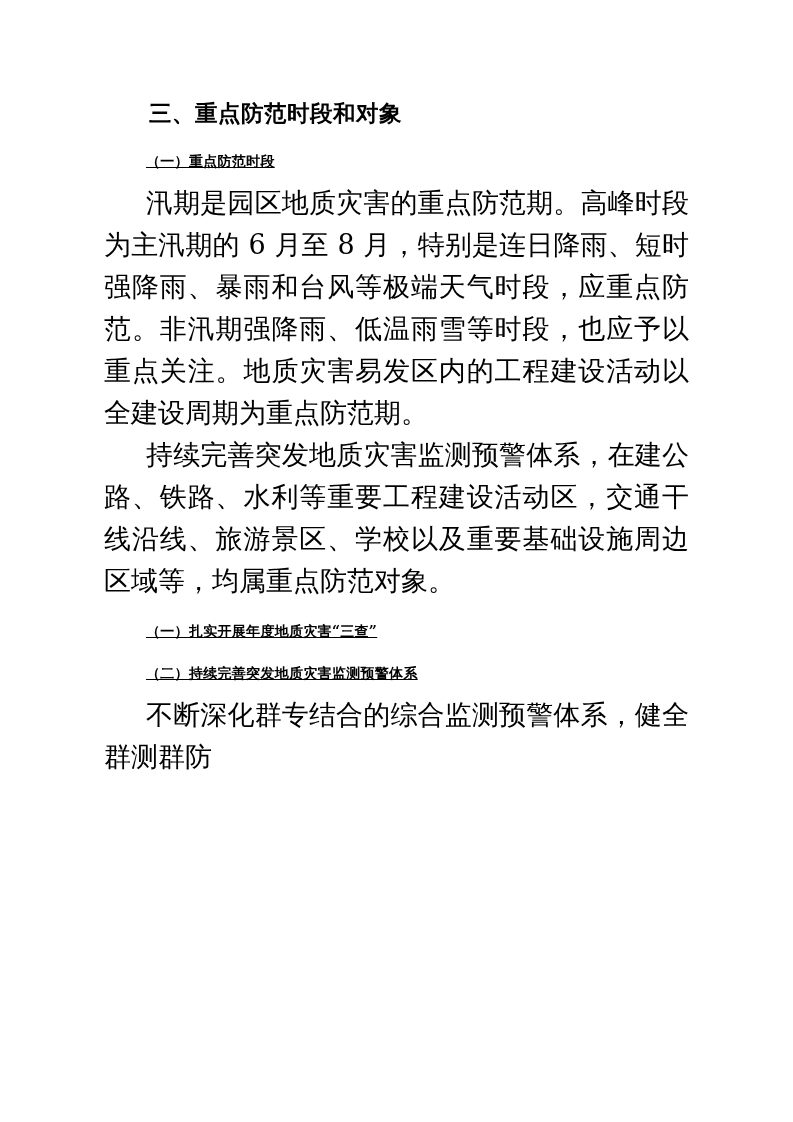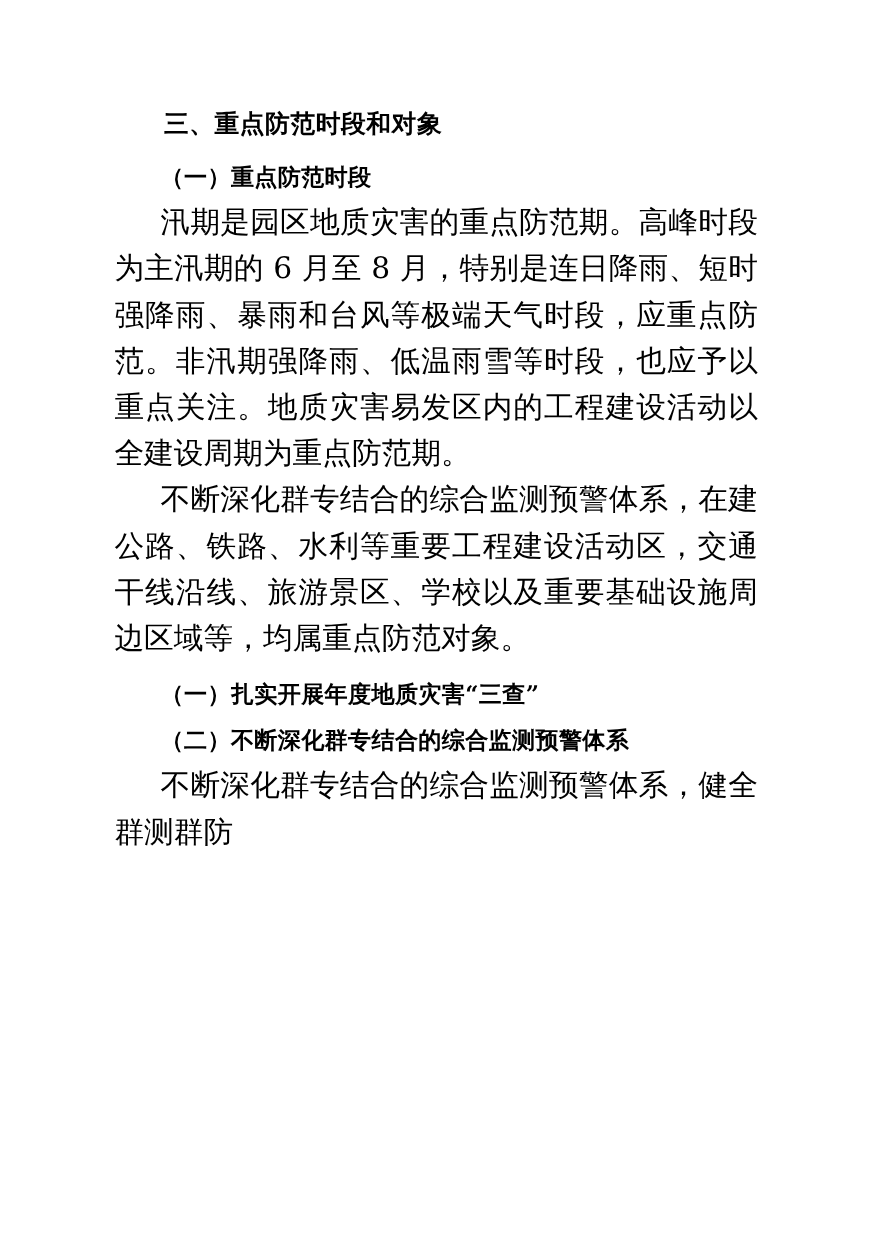--- a/index.html
+++ b/index.html
@@ -29,26 +29,27 @@
     font-weight: bold;
     font-size: 22.5px;
     line-height: 42px;
     letter-spacing: 0.5px;
     text-indent: 45px;
     margin: 0 0 4px 0;
     white-space: nowrap;
   }
   .h3 {
     font-weight: bold;
-    font-size: 21px;
+    font-size: 14px;
     line-height: 42px;
     letter-spacing: 0.3px;
     text-indent: 42px;
     margin: 0;
     white-space: nowrap;
+    text-decoration: underline;
   }
   .para {
     font-size: 27px;
     line-height: 42px;
     text-align: justify;
     text-align-last: left;
     text-indent: 42px;
     margin: 0;
     letter-spacing: 0px;
     word-break: break-all;
@@ -64,28 +65,28 @@
 
     <h2 class="h2">三、重点防范时段和对象</h2>
 
     <div class="spacer-sm"></div>
 
     <h3 class="h3">（一）重点防范时段</h3>
 
     <p class="para">汛期是园区地质灾害的重点防范期。高峰时段为主汛期的 6 月至 8 月，特别是连日降雨、短时强降雨、暴雨和台风等极端天气时段，应重点防范。非汛期强降雨、低温雨雪等时段，也应予以重点关注。地质灾害易发区内的工程建设活动以全建设周期为重点防范期。</p>
 
 
-    <p class="para">不断深化群专结合的综合监测预警体系，在建公路、铁路、水利等重要工程建设活动区，交通干线沿线、旅游景区、学校以及重要基础设施周边区域等，均属重点防范对象。</p>
+    <p class="para">持续完善突发地质灾害监测预警体系，在建公路、铁路、水利等重要工程建设活动区，交通干线沿线、旅游景区、学校以及重要基础设施周边区域等，均属重点防范对象。</p>
 
     <div class="spacer-md"></div>
 
 
     <div class="spacer-sm"></div>
 
     <h3 class="h3">（一）扎实开展年度地质灾害“三查”</h3>
 
 
-    <h3 class="h3">（二）不断深化群专结合的综合监测预警体系</h3>
+    <h3 class="h3">（二）持续完善突发地质灾害监测预警体系</h3>
 
     <p class="para">不断深化群专结合的综合监测预警体系，健全群测群防</p>
 
   </div>
 </div>
 
 </body></html>

